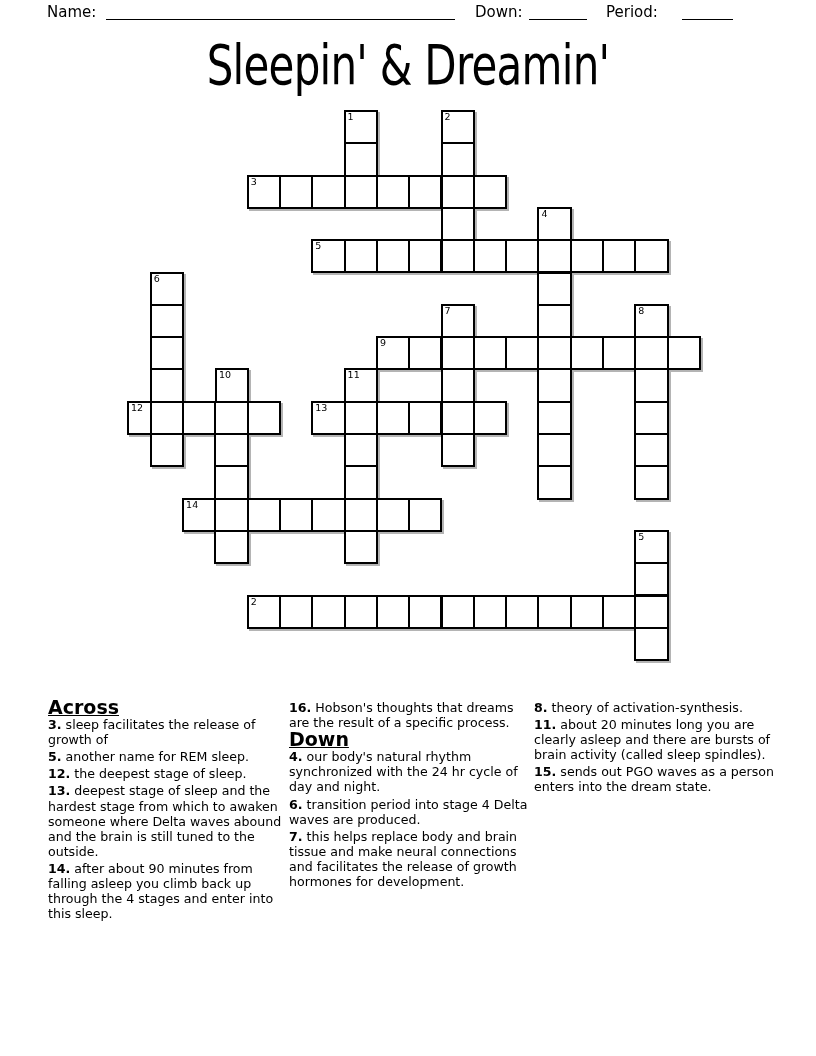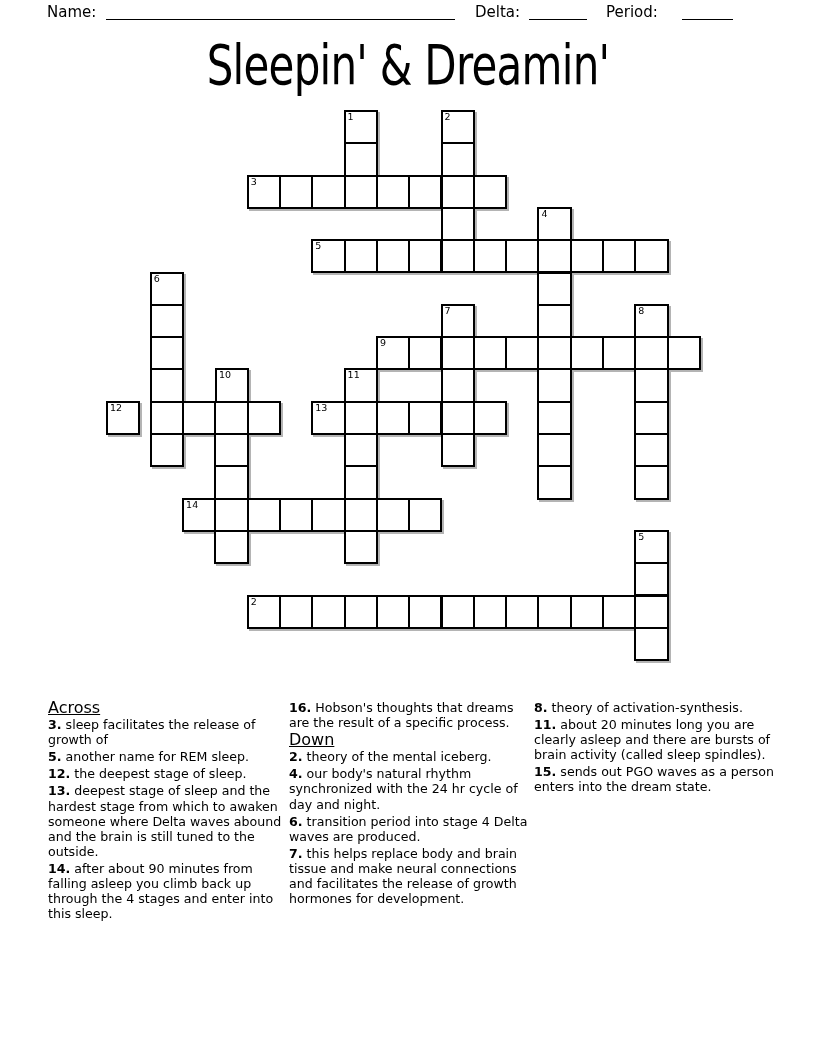--- a/index.html
+++ b/index.html
@@ -64,36 +64,36 @@
     position: absolute;
     top: 700px;
     width: 242px;
     font-size: 12.6px;
     line-height: 15.1px;
     color: #000;
   }
   .clue { margin: 0 0 2px 0; }
   .clue b { font-weight: bold; }
   .clue-heading {
-    font-size: 16px;
-    font-weight: normal;
+    font-size: 19px;
+    font-weight: bold;
     text-decoration: underline;
     margin: 0 0 2px 0;
   }
 </style>
 </head>
 <body>
 
 <div class="page">
 
   <div>
     <span class="hlabel" style="left:47px">Name:</span>
     <div class="hline" style="left:106px; width:349px"></div>
 
-    <span class="hlabel" style="left:475px">Delta:</span>
+    <span class="hlabel" style="left:475px">Down:</span>
     <div class="hline" style="left:529px; width:58px"></div>
 
     <span class="hlabel" style="left:606px">Period:</span>
     <div class="hline" style="left:682px; width:51px"></div>
   </div>
 
   <h1 class="title">Sleepin' &amp; Dreamin'</h1>
 
   <div class="grid" id="grid">
       <div class="cell" style="left: 343.6px; top: 110px; border-color: rgb(0, 0, 0); box-shadow: rgb(180, 180, 180) 2px 2px 0px 0px;">
@@ -159,21 +159,21 @@
       <div class="cell" style="left: 149.8px; top: 368.4px; border-color: rgb(0, 0, 0); box-shadow: rgb(180, 180, 180) 2px 2px 0px 0px;"></div>
       <div class="cell" style="left: 215px; top: 368.4px; border-color: rgb(0, 0, 0); box-shadow: rgb(180, 180, 180) 2px 2px 0px 0px;">
         <span class="num">10</span>
       </div>
       <div class="cell" style="left: 343.6px; top: 368.4px; border-color: rgb(0, 0, 0); box-shadow: rgb(180, 180, 180) 2px 2px 0px 0px;">
         <span class="num">11</span>
       </div>
       <div class="cell" style="left: 440.5px; top: 368.4px; border-color: rgb(0, 0, 0); box-shadow: rgb(180, 180, 180) 2px 2px 0px 0px;"></div>
       <div class="cell" style="left: 537.4px; top: 368.4px; border-color: rgb(0, 0, 0); box-shadow: rgb(180, 180, 180) 2px 2px 0px 0px;"></div>
       <div class="cell" style="left: 634.3px; top: 368.4px; border-color: rgb(0, 0, 0); box-shadow: rgb(180, 180, 180) 2px 2px 0px 0px;"></div>
-      <div class="cell" style="left: 106px; top: 400.7px; border-color: rgb(0, 0, 0); box-shadow: rgb(180, 180, 180) 2px 2px 0px 0px; text-decoration: underline;">
+      <div class="cell" style="left: 127px; top: 400.7px; border-color: rgb(0, 0, 0); box-shadow: rgb(180, 180, 180) 2px 2px 0px 0px; text-decoration: underline;">
         <span class="num">12</span>
       </div>
       <div class="cell" style="left: 149.8px; top: 400.7px; border-color: rgb(0, 0, 0); box-shadow: rgb(180, 180, 180) 2px 2px 0px 0px;"></div>
       <div class="cell" style="left: 182.1px; top: 400.7px; border-color: rgb(0, 0, 0); box-shadow: rgb(180, 180, 180) 2px 2px 0px 0px;"></div>
       <div class="cell" style="left: 214.4px; top: 400.7px; border-color: rgb(0, 0, 0); box-shadow: rgb(180, 180, 180) 2px 2px 0px 0px;"></div>
       <div class="cell" style="left: 246.7px; top: 400.7px; border-color: rgb(0, 0, 0); box-shadow: rgb(180, 180, 180) 2px 2px 0px 0px;"></div>
       <div class="cell" style="left: 311.3px; top: 400.7px; border-color: rgb(0, 0, 0); box-shadow: rgb(180, 180, 180) 2px 2px 0px 0px;">
         <span class="num">13</span>
       </div>
       <div class="cell" style="left: 343.6px; top: 400.7px; border-color: rgb(0, 0, 0); box-shadow: rgb(180, 180, 180) 2px 2px 0px 0px;"></div>
@@ -231,21 +231,20 @@
       <div class="clue-heading">Across</div>
       <p class="clue"><b>3.</b> sleep facilitates the release of growth of</p>
       <p class="clue"><b>5.</b> another name for REM sleep.</p>
       <p class="clue"><b>12.</b> the deepest stage of sleep.</p>
       <p class="clue"><b>13.</b> deepest stage of sleep and the hardest stage from which to awaken someone where Delta waves abound and the brain is still tuned to the outside.</p>
       <p class="clue"><b>14.</b> after about 90 minutes from falling asleep you climb back up through the 4 stages and enter into this sleep.</p>
     </div>
   <div class="clues-col" id="clues-col-2" style="left:289px">
       <p class="clue"><b>16.</b> Hobson's thoughts that dreams are the result of a specific process.</p>
       <div class="clue-heading">Down</div>
-      <p class="clue"><b>2.</b> theory of the mental iceberg.</p>
       <p class="clue"><b>4.</b> our body's natural rhythm synchronized with the 24 hr cycle of day and night.</p>
       <p class="clue"><b>6.</b> transition period into stage 4 Delta waves are produced.</p>
       <p class="clue"><b>7.</b> this helps replace body and brain tissue and make neural connections and facilitates the release of growth hormones for development.</p>
     </div>
   <div class="clues-col" id="clues-col-3" style="left:534px">
       <p class="clue"><b>8.</b> theory of activation-synthesis.</p>
       <p class="clue"><b>11.</b> about 20 minutes long you are clearly asleep and there are bursts of brain activity (called sleep spindles).</p>
       <p class="clue"><b>15.</b> sends out PGO waves as a person enters into the dream state.</p>
     </div>
 

